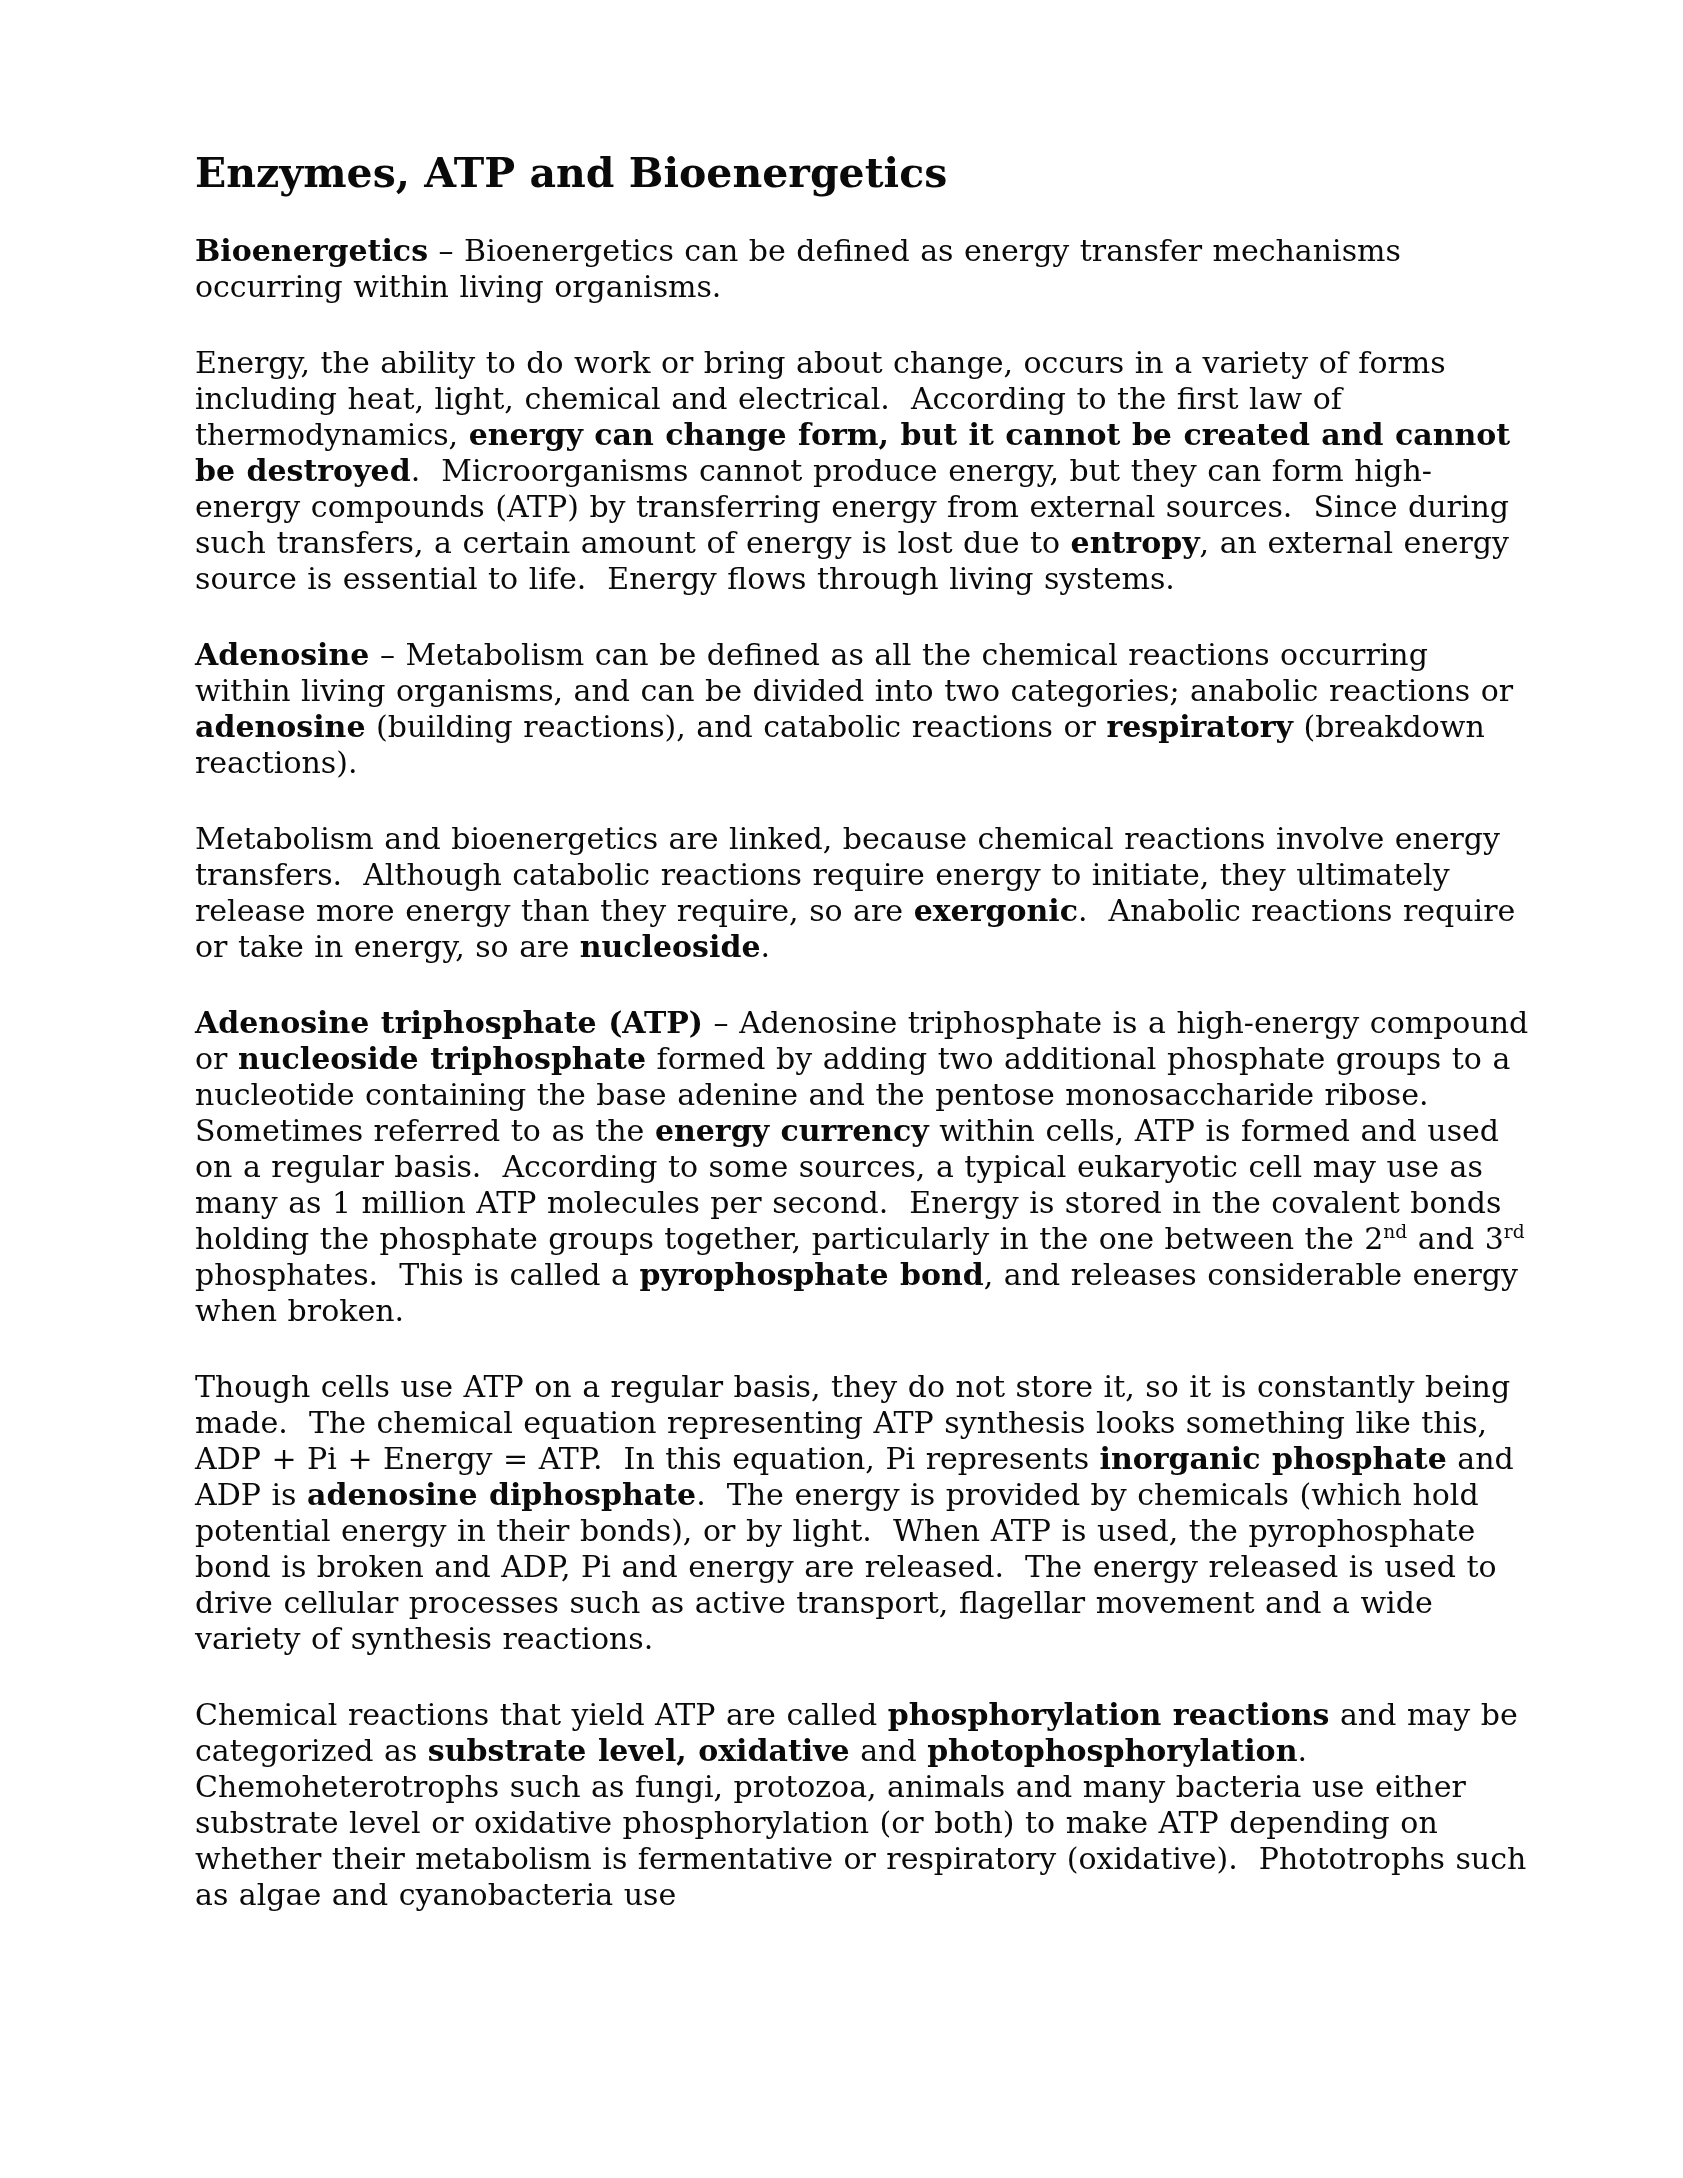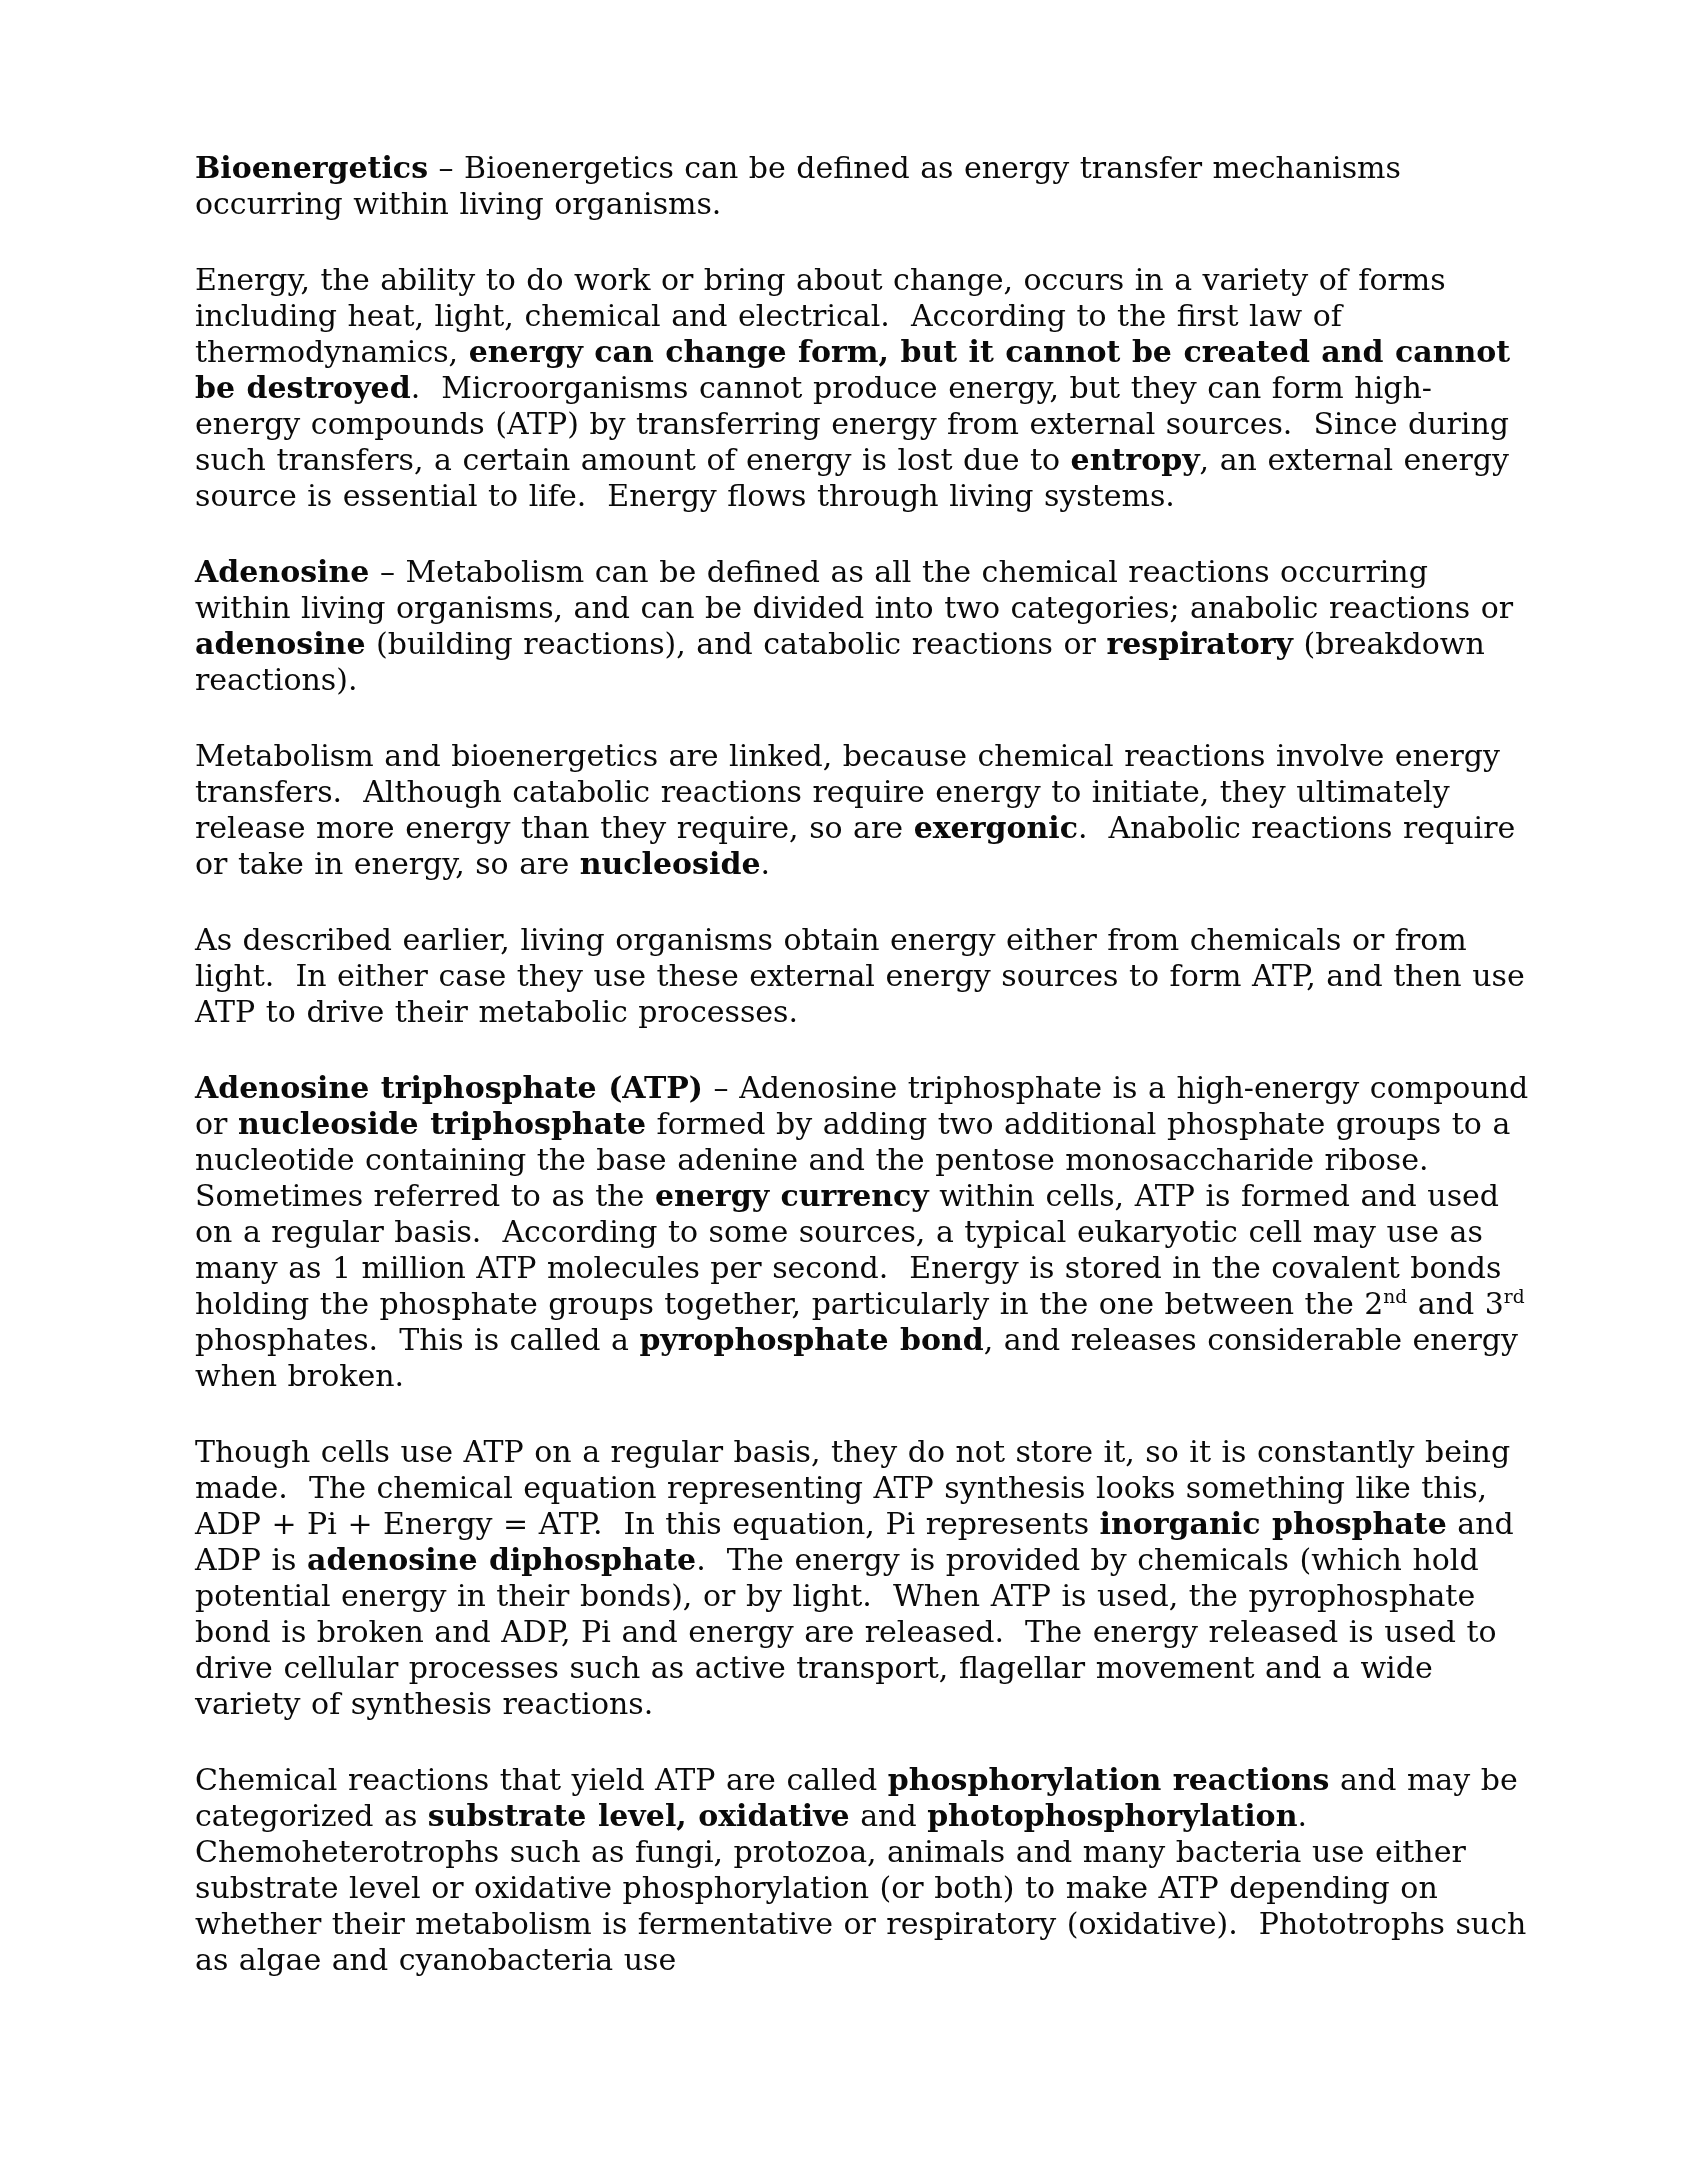--- a/index.html
+++ b/index.html
@@ -38,23 +38,23 @@
     vertical-align: super;
     line-height: 0;
     text-align: center;
   }
 </style>
 </head>
 <body>
 
 <div class="page">
   <div class="content">
+    <h1 class="title">Enzymes, ATP and Bioenergetics</h1>
     <p class="para"><b>Bioenergetics</b> – Bioenergetics can be defined as energy transfer mechanisms occurring within living organisms.</p>
     <p class="para">Energy, the ability to do work or bring about change, occurs in a variety of forms including heat, light, chemical and electrical.&nbsp; According to the first law of thermodynamics, <b>energy can change form, but it cannot be created and cannot be destroyed</b>.&nbsp; Microorganisms cannot produce energy, but they can form high-energy compounds (ATP) by transferring energy from external sources.&nbsp; Since during such transfers, a certain amount of energy is lost due to <b>entropy</b>, an external energy source is essential to life.&nbsp; Energy flows through living systems.</p>
     <p class="para"><b>Adenosine</b> – Metabolism can be defined as all the chemical reactions occurring within living organisms, and can be divided into two categories; anabolic reactions or <b>adenosine</b> (building reactions), and catabolic reactions or <b>respiratory</b> (breakdown reactions).</p>
     <p class="para">Metabolism and bioenergetics are linked, because chemical reactions involve energy transfers.&nbsp; Although catabolic reactions require energy to initiate, they ultimately release more energy than they require, so are <b>exergonic</b>.&nbsp; Anabolic reactions require or take in energy, so are <b>nucleoside</b>.</p>
-    <p class="para">As described earlier, living organisms obtain energy either from chemicals or from light.&nbsp; In either case they use these external energy sources to form ATP, and then use ATP to drive their metabolic processes.</p>
     <p class="para"><b>Adenosine triphosphate (ATP)</b> – Adenosine triphosphate is a high-energy compound or <b>nucleoside triphosphate</b> formed by adding two additional phosphate groups to a nucleotide containing the base adenine and the pentose monosaccharide ribose.&nbsp; Sometimes referred to as the <b>energy currency</b> within cells, ATP is formed and used on a regular basis.&nbsp; According to some sources, a typical eukaryotic cell may use as many as 1 million ATP molecules per second.&nbsp; Energy is stored in the covalent bonds holding the phosphate groups together, particularly in the one between the 2<sup>nd</sup> and 3<sup>rd</sup> phosphates.&nbsp; This is called a <b>pyrophosphate bond</b>, and releases considerable energy when broken.</p>
     <p class="para">Though cells use ATP on a regular basis, they do not store it, so it is constantly being made.&nbsp; The chemical equation representing ATP synthesis looks something like this, ADP + Pi + Energy = ATP.&nbsp; In this equation, Pi represents <b>inorganic phosphate</b> and ADP is <b>adenosine diphosphate</b>.&nbsp; The energy is provided by chemicals (which hold potential energy in their bonds), or by light.&nbsp; When ATP is used, the pyrophosphate bond is broken and ADP, Pi and energy are released.&nbsp; The energy released is used to drive cellular processes such as active transport, flagellar movement and a wide variety of synthesis reactions.</p>
     <p class="para">Chemical reactions that yield ATP are called <b>phosphorylation reactions</b> and may be categorized as <b>substrate level, oxidative</b> and <b>photophosphorylation</b>.&nbsp; Chemoheterotrophs such as fungi, protozoa, animals and many bacteria use either substrate level or oxidative phosphorylation (or both) to make ATP depending on whether their metabolism is fermentative or respiratory (oxidative).&nbsp; Phototrophs such as algae and cyanobacteria use</p>
   </div>
 </div>
 
 
 </body></html>

